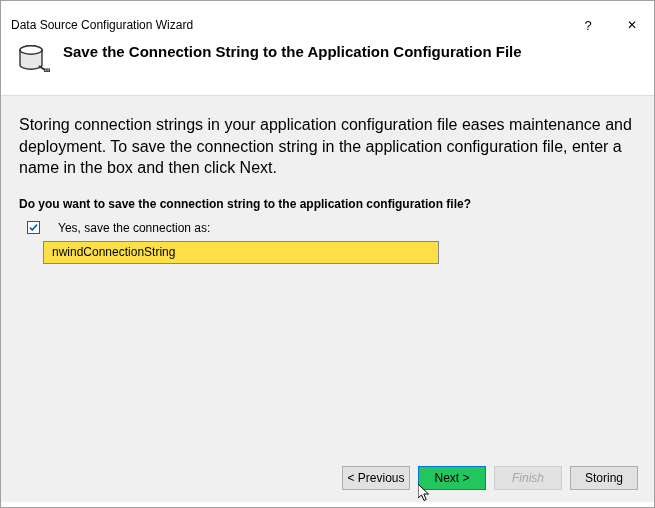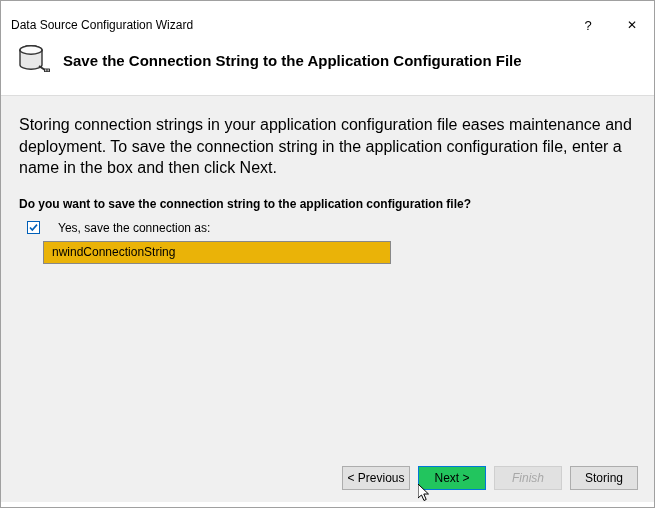--- a/index.html
+++ b/index.html
@@ -23,21 +23,21 @@
     .titlebar-btn {
       width: 44px;
       height: 30px;
       display: flex;
       align-items: center;
       justify-content: center;
       color: #000;
     }
     .header {
       display: flex;
-      align-items: center;
+      align-items: flex-start;
       padding: 10px 16px 18px 16px;
       background: #fff;
       border-bottom: 1px solid #ddd;
     }
     .header-icon { width: 34px; height: 34px; margin-right: 12px; flex-shrink:0;}
     .header-title { font-size: 15px; font-weight: bold; color: #000; }
     .content {
       background: #f0f0f0;
       padding: 18px 18px 0 18px;
       height: 358px;
@@ -58,24 +58,24 @@
       background: #fff;
       display: flex;
       align-items: center;
       justify-content: center;
     }
     .checkbox svg { display:block; }
     .checkbox-label { font-size: 12px; color: #000; }
     .text-input {
       display: block;
       margin-left: 24px;
-      width: 348px;
+      width: 396px;
       height: 23px;
       border: 1px solid #888;
-      background: #eab308;
+      background: #fde047;
       padding: 0 8px;
       font-family: inherit;
       font-size: 12px;
       outline: none;
     }
     .footer {
       height: 48px;
       background: #f0f0f0;
       display: flex;
       align-items: center;

